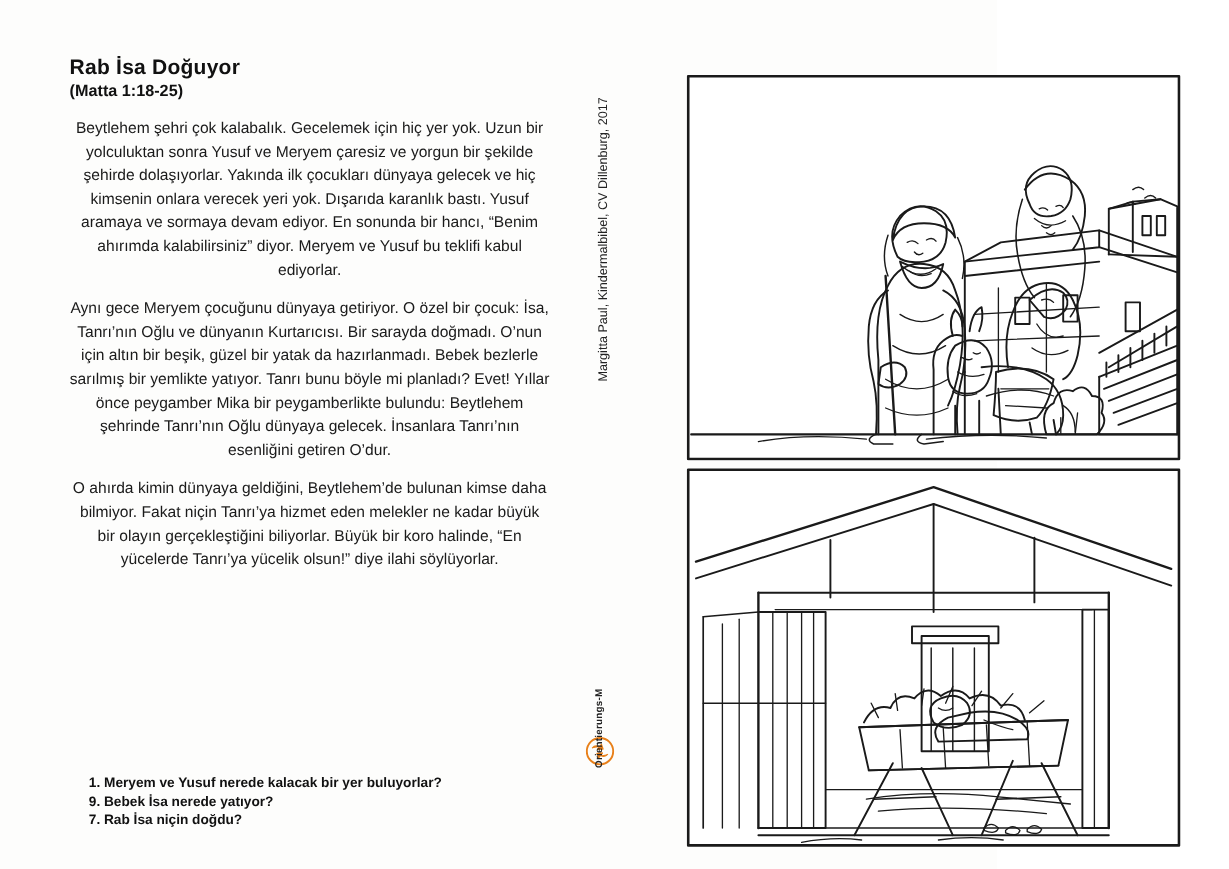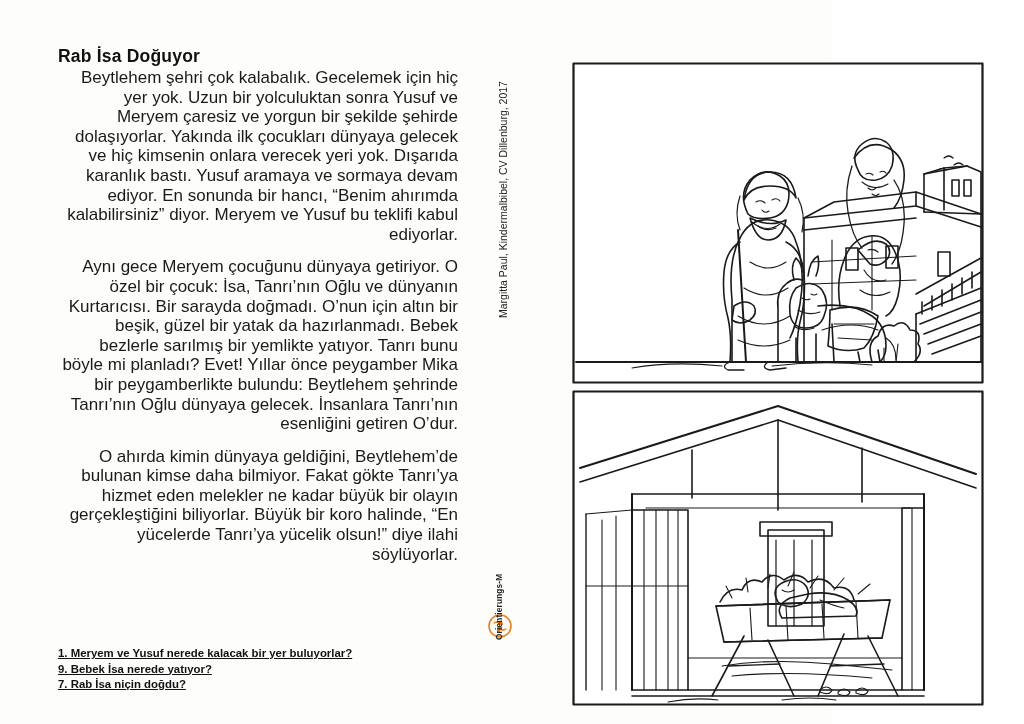--- a/index.html
+++ b/index.html
@@ -38,34 +38,33 @@
     margin: 0 0 1px 0;
     color: #111;
   }
   .subtitle {
     font-size: 13.5px;
     font-weight: bold;
     margin: 0 0 14px 0;
     color: #111;
   }
   .para {
-    font-size: 17px;
+    font-size: 13px;
     line-height: 19.6px;
     margin: 0 0 13px 0;
-    text-align: right;
+    text-align: center;
     color: #1a1a1a;
   }
 
   
   .questions {
     position: absolute;
-    left: 58px;
+    left: 74px;
     top: 646px;
     width: 420px;
-    text-decoration: underline;
   }
   .question {
     font-size: 11.4px;
     font-weight: bold;
     line-height: 15.5px;
     color: #111;
   }
 
   
   .credit {
@@ -118,23 +117,24 @@
 
   .art svg { display: block; }
 </style>
 </head>
 <body>
 
 <div class="page">
 
   <div class="text-col">
     <h1 class="title">Rab İsa Doğuyor</h1>
+    <div class="subtitle">(Matta 1:18-25)</div>
     <p class="para">Beytlehem şehri çok kalabalık. Gecelemek için hiç yer yok. Uzun bir yolculuktan sonra Yusuf ve Meryem çaresiz ve yorgun bir şekilde şehirde dolaşıyorlar. Yakında ilk çocukları dünyaya gelecek ve hiç kimsenin onlara verecek yeri yok. Dışarıda karanlık bastı. Yusuf aramaya ve sormaya devam ediyor. En sonunda bir hancı, “Benim ahırımda kalabilirsiniz” diyor. Meryem ve Yusuf bu teklifi kabul ediyorlar.</p>
     <p class="para">Aynı gece Meryem çocuğunu dünyaya getiriyor. O özel bir çocuk: İsa, Tanrı’nın Oğlu ve dünyanın Kurtarıcısı. Bir sarayda doğmadı. O’nun için altın bir beşik, güzel bir yatak da hazırlanmadı. Bebek bezlerle sarılmış bir yemlikte yatıyor. Tanrı bunu böyle mi planladı? Evet! Yıllar önce peygamber Mika bir peygamberlikte bulundu: Beytlehem şehrinde Tanrı’nın Oğlu dünyaya gelecek. İnsanlara Tanrı’nın esenliğini getiren O’dur.</p>
-    <p class="para">O ahırda kimin dünyaya geldiğini, Beytlehem’de bulunan kimse daha bilmiyor. Fakat gökte Tanrı’ya hizmet eden melekler ne kadar büyük bir olayın gerçekleştiğini biliyorlar. Büyük bir koro halinde, “En yücelerde Tanrı’ya yücelik olsun!” diye ilahi söylüyorlar.</p>
+    <p class="para">O ahırda kimin dünyaya geldiğini, Beytlehem’de bulunan kimse daha bilmiyor. Fakat niçin Tanrı’ya hizmet eden melekler ne kadar büyük bir olayın gerçekleştiğini biliyorlar. Büyük bir koro halinde, “En yücelerde Tanrı’ya yücelik olsun!” diye ilahi söylüyorlar.</p>
   </div>
 
   <div class="questions">
     <div class="question">1. Meryem ve Yusuf nerede kalacak bir yer buluyorlar?</div>
     <div class="question">9. Bebek İsa nerede yatıyor?</div>
     <div class="question">7. Rab İsa niçin doğdu?</div>
   </div>
 
   <div class="credit">Margitta Paul, Kindermalbibel, CV Dillenburg, 2017</div>
 

